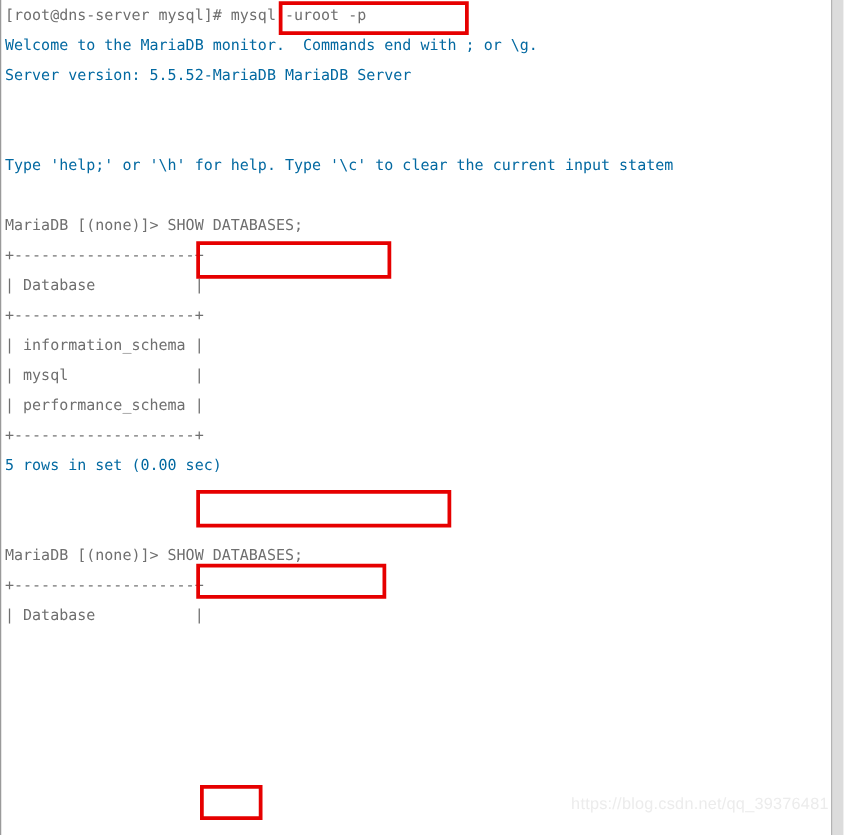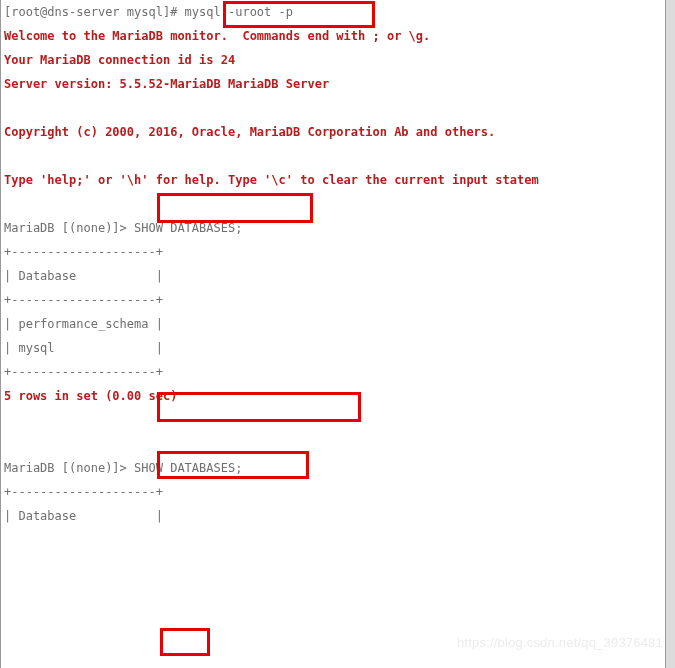--- a/index.html
+++ b/index.html
@@ -45,22 +45,22 @@
   .line {
     height: 24px;
     line-height: 24px;
     font-size: 12px;
     letter-spacing: 0px;
     white-space: pre;
     color: #6f6f6f;
     font-weight: normal;
   }
   .line.bold {
-    color: #b91c1c;
-    font-weight: bold;
+    color: #0369a1;
+    font-weight: normal;
   }
   .line.blank {
     color: transparent;
   }
 
   
   .hl {
     position: absolute;
     border: 3px solid #e60000;
     box-sizing: border-box;
@@ -84,33 +84,32 @@
 
 <div id="screen">
 
   <div class="edge-left"></div>
   <div class="edge-right-line"></div>
   <div class="edge-right-gap"></div>
 
   <div id="term">
       <div class="line">[root@dns-server mysql]# mysql -uroot -p</div>
       <div class="line bold">Welcome to the MariaDB monitor.  Commands end with ; or \g.</div>
-      <div class="line bold">Your MariaDB connection id is 24</div>
       <div class="line bold">Server version: 5.5.52-MariaDB MariaDB Server</div>
       <div class="line blank"></div>
-      <div class="line bold">Copyright (c) 2000, 2016, Oracle, MariaDB Corporation Ab and others.</div>
       <div class="line blank"></div>
       <div class="line bold">Type 'help;' or '\h' for help. Type '\c' to clear the current input statem</div>
       <div class="line blank"></div>
       <div class="line">MariaDB [(none)]&gt; SHOW DATABASES;</div>
       <div class="line">+--------------------+</div>
       <div class="line">| Database           |</div>
       <div class="line">+--------------------+</div>
+      <div class="line">| information_schema |</div>
+      <div class="line">| mysql              |</div>
       <div class="line">| performance_schema |</div>
-      <div class="line">| mysql              |</div>
       <div class="line">+--------------------+</div>
       <div class="line bold">5 rows in set (0.00 sec)</div>
       <div class="line blank"></div>
       <div class="line blank"></div>
       <div class="line">MariaDB [(none)]&gt; SHOW DATABASES;</div>
       <div class="line">+--------------------+</div>
       <div class="line">| Database           |</div>
     </div>
 
   <div id="overlays">

